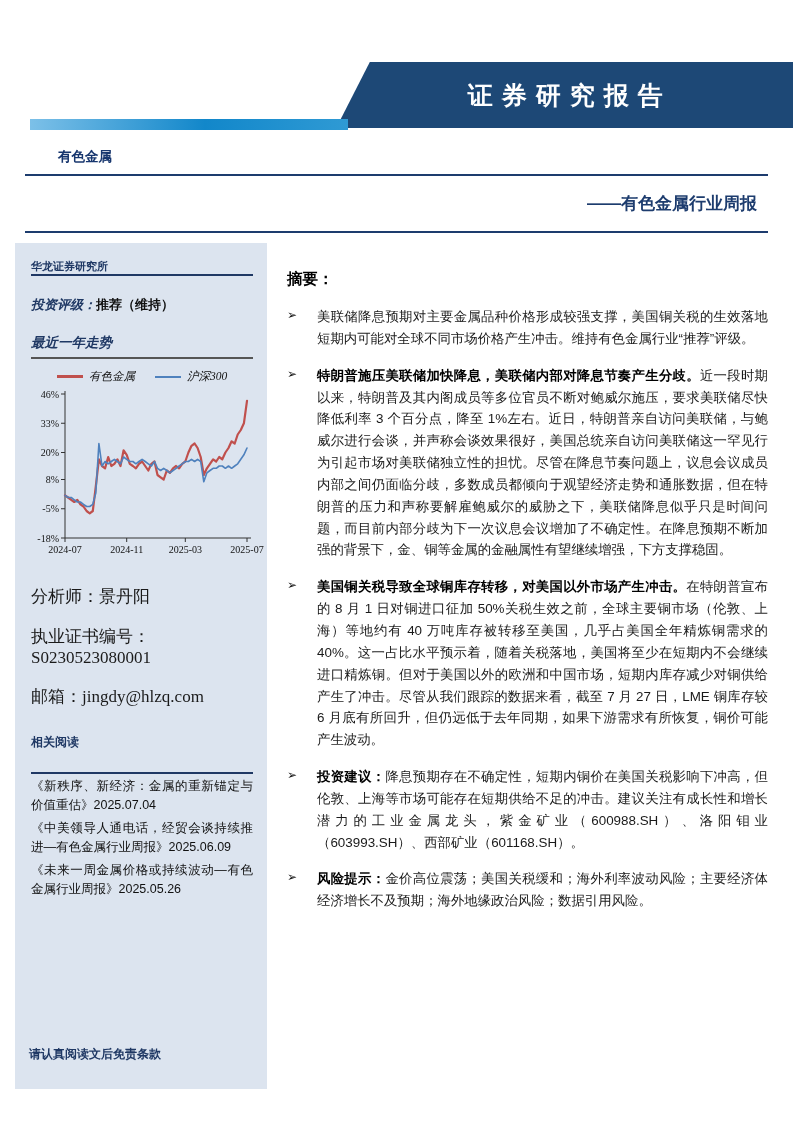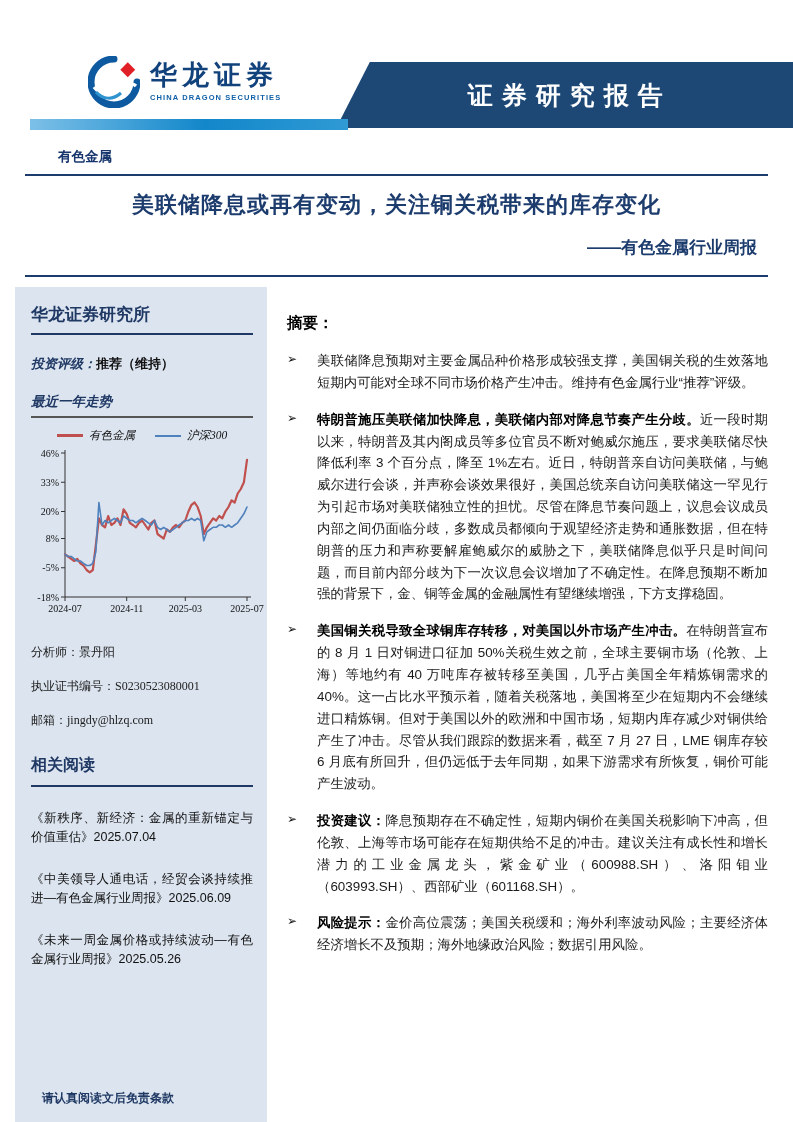--- a/index.html
+++ b/index.html
@@ -26,77 +26,64 @@
              color:#1d3c6e;letter-spacing:1px;}
   .doc-subtitle{margin-top:16px;text-align:right;padding-right:36px;font-size:17px;
                 font-weight:bold;color:#1d3c6e;}
   .rule2{border-top:2px solid #1d3c6e;margin:16px 25px 0 25px;}
   
   .content{display:flex;margin-top:10px;height:846px;align-items:stretch;}
   .sidebar{box-sizing:border-box;margin-left:15px;width:252px;background:#dce4ef;
            padding:16px 14px 14px 16px;position:relative;flex:none;}
   .main{flex:1;box-sizing:border-box;padding:26px 25px 0 20px;}
   
-  .sb-org{font-size:17px;font-weight:bold;color:#1f3864;border-bottom:2px solid #1f3864;
-          padding-bottom:7px;}
+  .sb-org{font-size:11px;font-weight:bold;color:#1f3864;border-bottom:2px solid #1f3864;
+          }
   .sb-rating{margin-top:20px;font-size:13px;}
   .sb-rating .lbl{font-weight:bold;font-style:italic;color:#1f3864;text-align:right;}
   .sb-rating .val{font-weight:bold;color:#111;}
   .sb-chart-title{margin-top:20px;font-size:13.5px;font-weight:bold;font-style:italic;
                   color:#1f3864;border-bottom:2px solid #555;padding-bottom:5px;}
   .chart-box{margin-top:10px;}
   .legend-row{display:flex;justify-content:center;gap:20px;align-items:center;margin:4px 0 2px 0;}
   .legend-item{display:flex;align-items:center;gap:6px;font-size:11.5px;font-style:italic;
                font-family:"Liberation Serif",serif;color:#111;}
   .legend-swatch{display:inline-block;width:26px;height:3px;background:#c0504d;}
   .legend-swatch.thin{height:2px;}
-  .sb-line{margin-top:17px;font-size:12px;color:#1a1a1a;}
+  .sb-line{margin-top:17px;font-size:17px;color:#1a1a1a;}
   .sb-line .num{font-family:"Liberation Serif",serif;}
-  .sb-related-title{margin-top:26px;font-size:16px;font-weight:bold;color:#1f3864;
-                    border-bottom:2px solid #1f3864;padding-bottom:9px;}
-  .sb-related-item{margin-top:22px;font-size:12.5px;line-height:1.55;color:#111;text-align:justify;}
-  .sb-footer{position:absolute;left:27px;bottom:26px;font-size:12px;font-weight:bold;color:#1f3864;}
+  .sb-related-title{margin-top:26px;font-size:12px;font-weight:bold;color:#1f3864;
+                    border-bottom:2px solid #1f3864;padding-bottom:21px;}
+  .sb-related-item{margin-top:3px;font-size:12.5px;line-height:1.55;color:#111;text-align:justify;}
+  .sb-footer{position:absolute;left:14px;bottom:26px;font-size:12px;font-weight:bold;color:#1f3864;}
   
   .sum-heading{font-size:15.5px;font-weight:bold;color:#000;margin-bottom:16px;}
   .bullet{display:flex;margin-bottom:15px;}
   .bullet .marker{flex:none;width:30px;font-size:12px;color:#111;padding-top:2px;}
   .bullet .btext{flex:1;font-size:13.4px;line-height:1.63;text-align:justify;color:#1a1a1a;}
   .bullet .lead{font-weight:bold;color:#000;}
   svg text{user-select:none;}
 </style>
 </head>
 <body>
 
 <div class="page">
 
   <div class="header-top">
-    <div class="logo-wrap">
-      <svg width="52" height="52" viewBox="0 0 52 52">
-        <path d="M26 3 A 23 23 0 1 0 49 26" fill="none" stroke="#0e5aa0" stroke-width="7" stroke-linecap="round"></path>
-        <path d="M6 31 C 13 40, 23 41, 31 34 S 45 27, 48 30" stroke="#ffffff" stroke-width="3.4" fill="none"></path>
-        <path d="M8 36 C 15 44, 25 44, 33 37" stroke="#2f93cf" stroke-width="3" fill="none"></path>
-        <rect x="34.5" y="8.5" width="10.5" height="10.5" fill="#e01f26" transform="rotate(45 39.75 13.75)"></rect>
-      </svg>
-      <div>
-        <div class="brand-cn">华龙证券</div>
-        <div class="brand-en">CHINA DRAGON SECURITIES</div>
-      </div>
-    </div>
     <div class="banner">
       <span class="banner-label">证券研究报告</span>
     </div>
     <div class="blue-bar"></div>
   </div>
 
   <div class="meta-row">
     <span class="sector">有色金属</span>
   </div>
   <div class="rule"></div>
 
-  <div class="doc-title">美联储降息或再有变动，关注铜关税带来的库存变化</div>
   <div class="doc-subtitle">——有色金属行业周报</div>
   <div class="rule2"></div>
 
   <div class="content">
 
     <div class="sidebar">
       <div class="sb-org">华龙证券研究所</div>
 
       <div class="sb-rating">
         <span class="lbl">投资评级：</span><span class="val">推荐（维持）</span>

